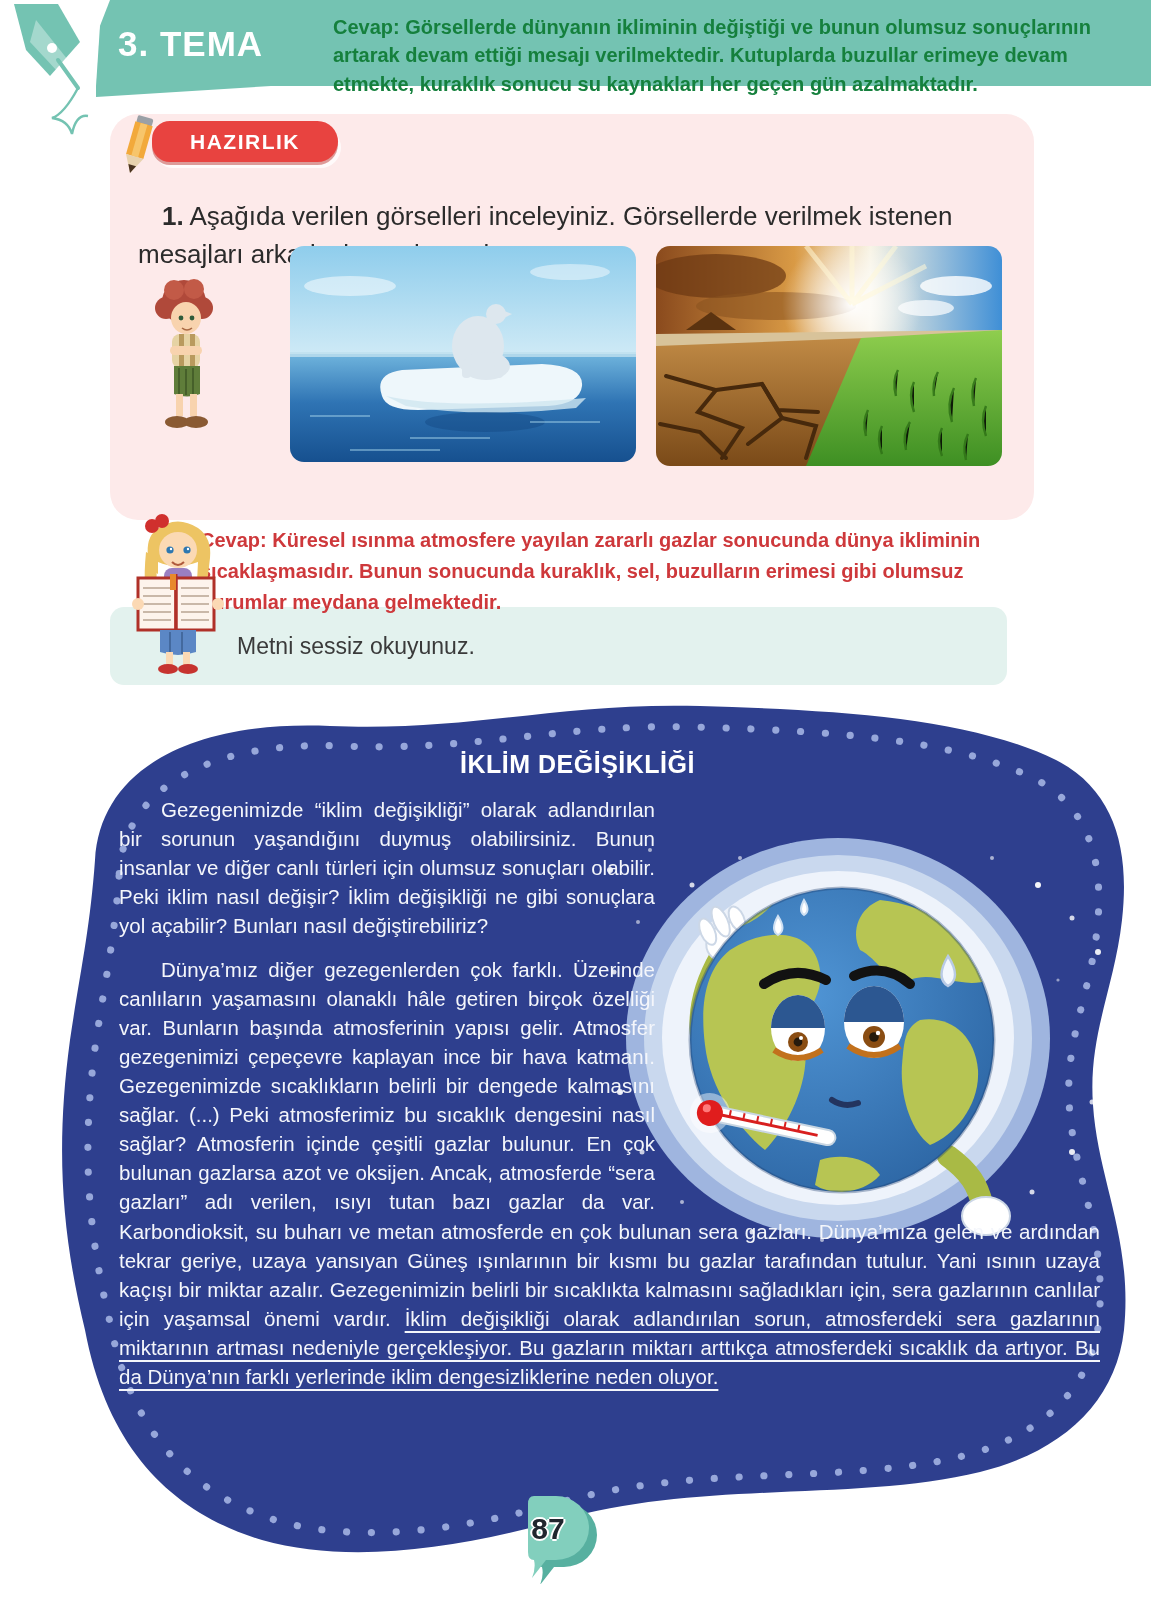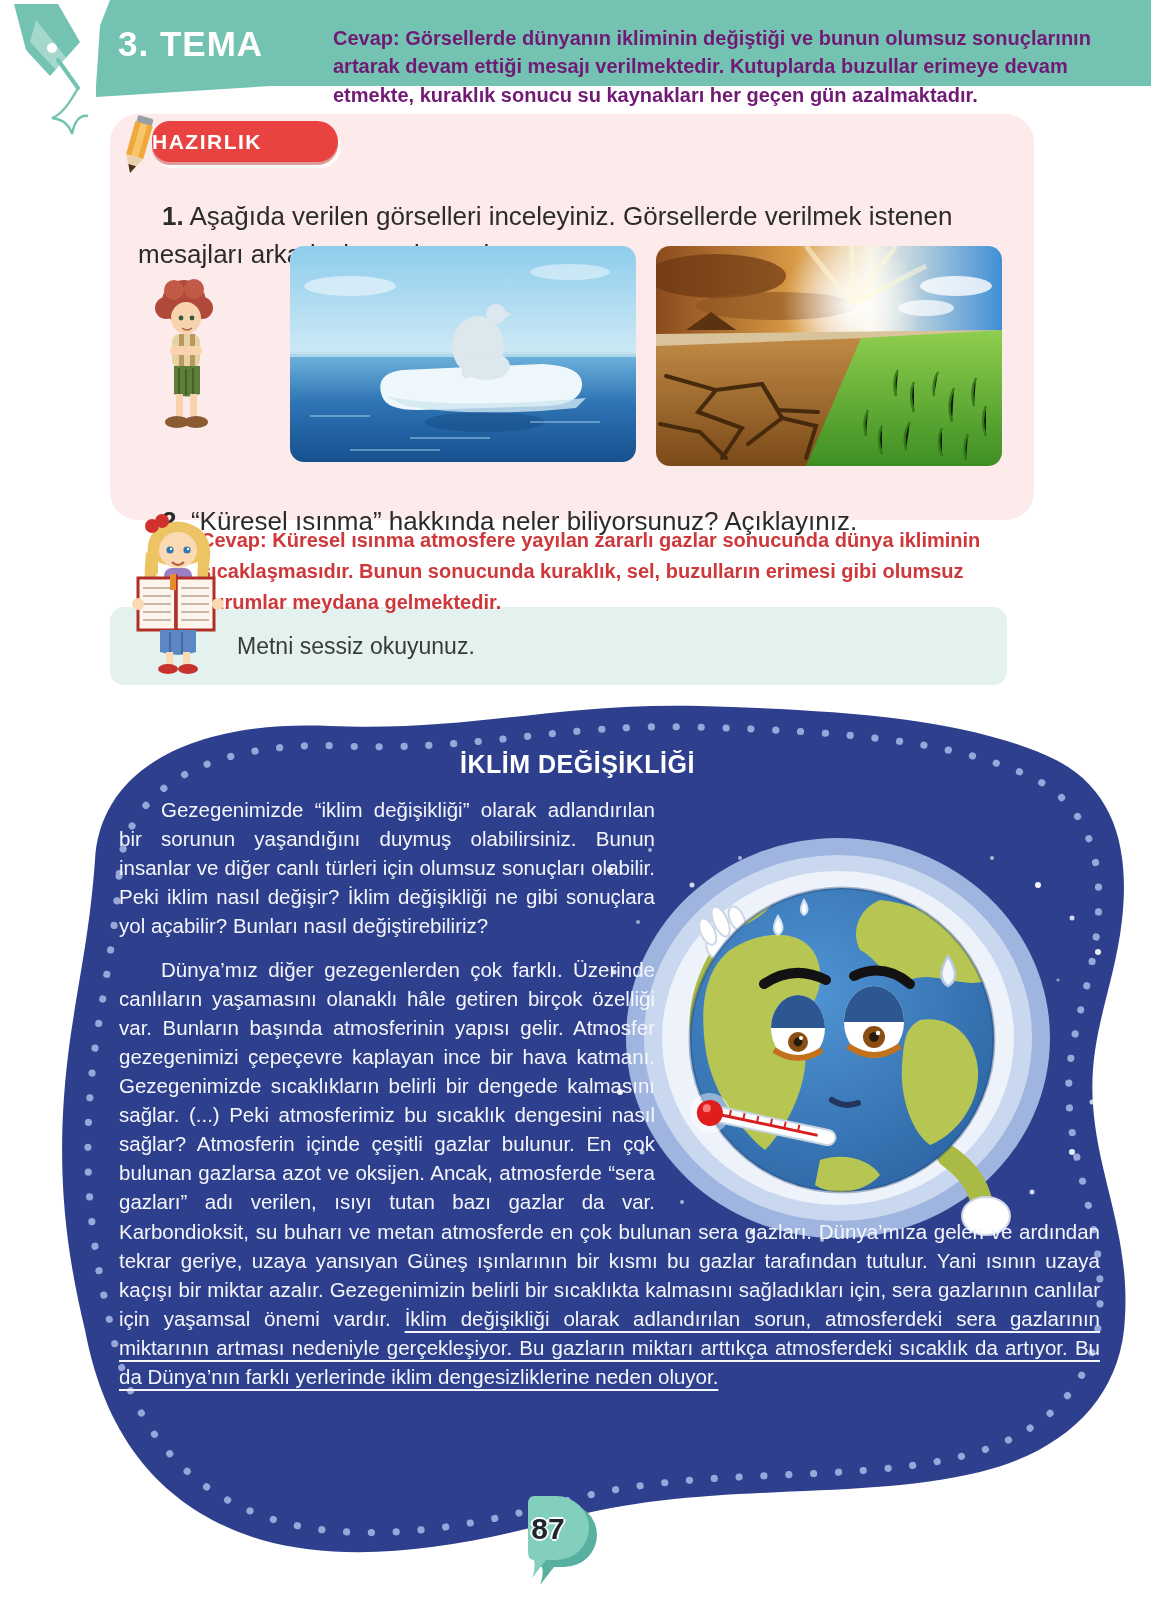--- a/index.html
+++ b/index.html
@@ -6,32 +6,32 @@
   .page{position:relative;width:1151px;height:1624px;background:#fff;overflow:hidden;
         font-family:"Liberation Sans",sans-serif;color:#2d2d2d;padding-left:28px;}
 
   
   .top-band{position:absolute;left:96px;top:0;right:0;height:86px;background:#74c3b2;
             clip-path:polygon(14px 0,100% 0,100% 100%,0 100%,4px 30%);}
   .tema-notch{position:absolute;left:96px;top:86px;width:0;height:0;
               border-top:11px solid #74c3b2;border-right:175px solid transparent;}
   .tema-title{position:absolute;left:118px;top:24px;width:210px;
               font-size:35px;font-weight:bold;color:#ffffff;letter-spacing:1px;}
-  .band-answer{position:absolute;left:333px;top:24px;width:795px;
-               font-size:20px;line-height:1.42;font-weight:bold;color:#701a75;}
+  .band-answer{position:absolute;left:333px;top:13px;width:795px;
+               font-size:20px;line-height:1.42;font-weight:bold;color:#15803d;}
 
   .pen-svg{position:absolute;left:6px;top:2px;}
 
   
   .pink-box{position:absolute;left:110px;top:114px;width:924px;height:406px;
             background:#fdeaea;border-radius:28px;}
   .hazirlik-badge{position:absolute;left:152px;top:121px;width:186px;height:41px;
                   background:#e84340;border-radius:21px 24px 24px 21px;
                   box-shadow:0 3px 0 rgba(180,40,36,.45), 3px 6px 0 rgba(255,255,255,.75);
-                  display:flex;align-items:center;justify-content:flex-start;}
+                  display:flex;align-items:center;justify-content:center;}
   .hazirlik-badge span{color:#fff;font-weight:bold;font-size:21px;letter-spacing:1.5px;}
   .pencil-svg{position:absolute;left:112px;top:112px;}
 
   .item{position:absolute;left:138px;width:878px;font-size:26px;line-height:1.45;color:#2b2b2b;}
   .item-1{top:172px;text-indent:24px;}
   .item-2{top:477px;text-indent:24px;}
   .item b{font-weight:bold;}
 
   .photo{position:absolute;border-radius:14px;overflow:hidden;}
   .photo-bear{left:290px;top:246px;width:346px;height:216px;}
@@ -203,21 +203,20 @@
       </g>
       <g stroke="#2f7217" stroke-width="2.4" opacity=".85">
         <path d="M240 150 q-4 -16 2 -26 M258 166 q-6 -18 0 -30 M278 150 q-2 -14 4 -24
                  M296 176 q-6 -18 2 -34 M318 160 q-4 -16 2 -28 M330 190 q-6 -16 0 -30
                  M210 190 q-4 -14 2 -26 M226 208 q-6 -16 0 -28 M250 204 q-4 -16 4 -28
                  M286 210 q-6 -16 0 -28 M310 214 q-4 -14 2 -26"></path>
       </g>
     </svg>
   </div>
 
-  <p class="item item-2"><b>2.</b> <span>“Küresel ısınma” hakkında neler biliyorsunuz? Açıklayınız.</span></p>
 
   <div class="answer2">Cevap: Küresel ısınma atmosfere yayılan zararlı gazlar sonucunda dünya ikliminin sıcaklaşmasıdır. Bunun sonucunda kuraklık, sel, buzulların erimesi gibi olumsuz durumlar meydana gelmektedir.</div>
 
   <div class="mint-box">
     <span>Metni sessiz okuyunuz.</span>
   </div>
 
   <svg class="girl-svg" width="104" height="162" viewBox="0 0 104 162">
     <path d="M30 18 q20 -16 42 -2 q14 10 12 30 l-4 34 q-2 10 -10 10 l2 -40 q-22 8 -40 0 l0 12 q-10 -4 -10 -18 q-2 -18 8 -26z" fill="#edc463"></path>
     <circle cx="26" cy="14" r="7" fill="#d0302e"></circle>

